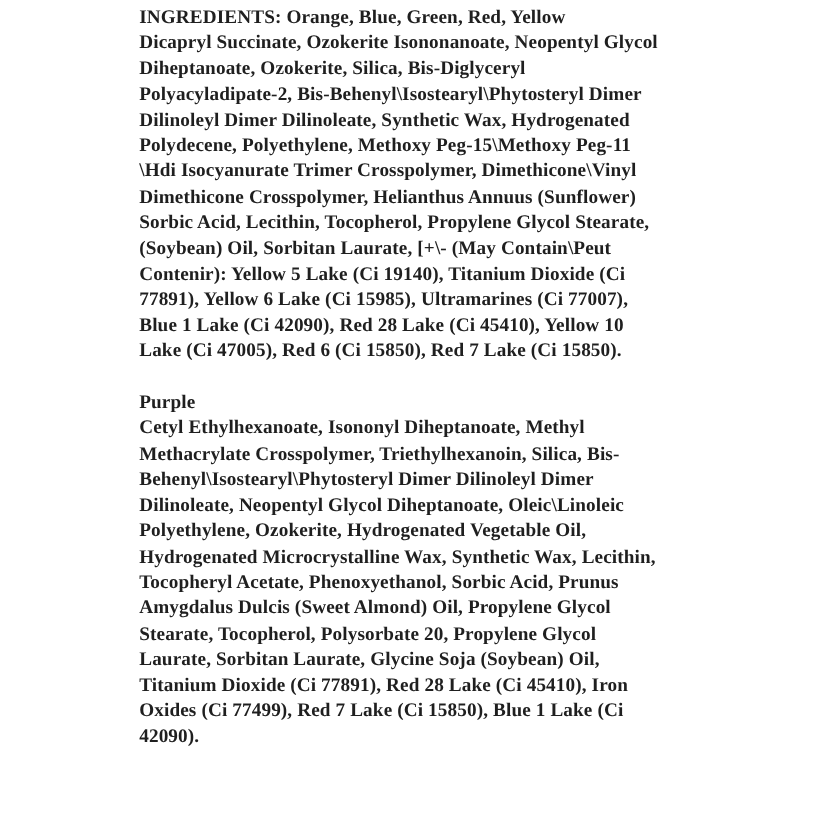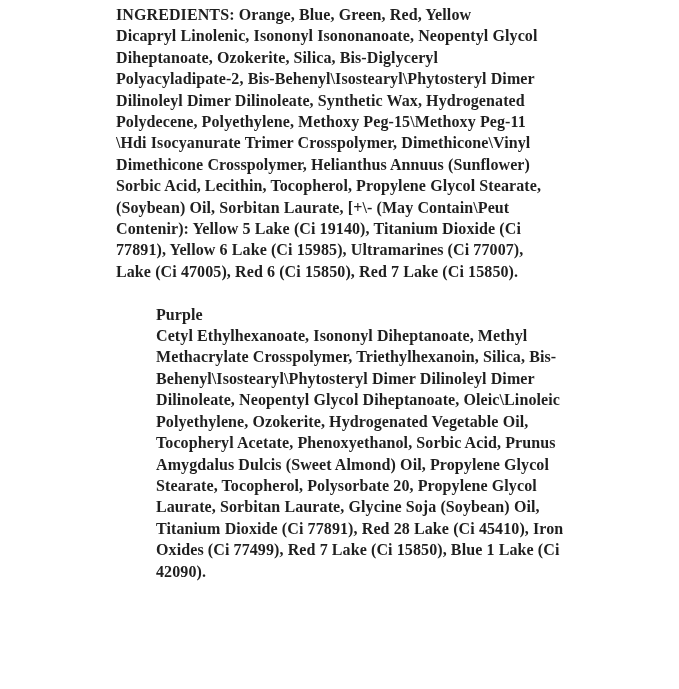--- a/index.html
+++ b/index.html
@@ -16,54 +16,55 @@
   .doc {
     box-sizing: border-box;
     padding: 4px 0 0 116px;
     font-size: 16px;
     line-height: 21.4px;
     color: #1f1f1f;
     font-weight: bold;
   }
   .section + .section {
     margin-top: 21.4px;
-    margin-left: 40px;
   }
   .text-line {
     white-space: pre;
     letter-spacing: 0.1px;
   }
 </style>
 </head>
 <body style="background: rgb(255, 255, 255);">
 
 <div class="doc" style="color: rgb(31, 31, 31);">
   <div class="section">
       <div class="text-line">INGREDIENTS: Orange, Blue, Green, Red, Yellow</div>
-      <div class="text-line">Dicapryl Linolenic, Isononyl Isononanoate, Neopentyl Glycol</div>
+      <div class="text-line">Dicapryl Succinate, Ozokerite Isononanoate, Neopentyl Glycol</div>
       <div class="text-line">Diheptanoate, Ozokerite, Silica, Bis-Diglyceryl</div>
       <div class="text-line">Polyacyladipate-2, Bis-Behenyl\Isostearyl\Phytosteryl Dimer</div>
       <div class="text-line">Dilinoleyl Dimer Dilinoleate, Synthetic Wax, Hydrogenated</div>
       <div class="text-line">Polydecene, Polyethylene, Methoxy Peg-15\Methoxy Peg-11</div>
       <div class="text-line">\Hdi Isocyanurate Trimer Crosspolymer, Dimethicone\Vinyl</div>
       <div class="text-line">Dimethicone Crosspolymer, Helianthus Annuus (Sunflower)</div>
       <div class="text-line">Sorbic Acid, Lecithin, Tocopherol, Propylene Glycol Stearate,</div>
       <div class="text-line">(Soybean) Oil, Sorbitan Laurate, [+\- (May Contain\Peut</div>
       <div class="text-line">Contenir): Yellow 5 Lake (Ci 19140), Titanium Dioxide (Ci</div>
       <div class="text-line">77891), Yellow 6 Lake (Ci 15985), Ultramarines (Ci 77007),</div>
+      <div class="text-line">Blue 1 Lake (Ci 42090), Red 28 Lake (Ci 45410), Yellow 10</div>
       <div class="text-line">Lake (Ci 47005), Red 6 (Ci 15850), Red 7 Lake (Ci 15850).</div>
     </div>
   <div class="section">
     <div class="text-line">Purple</div>
     <div>
         <div class="text-line">Cetyl Ethylhexanoate, Isononyl Diheptanoate, Methyl</div>
         <div class="text-line">Methacrylate Crosspolymer, Triethylhexanoin, Silica, Bis-</div>
         <div class="text-line">Behenyl\Isostearyl\Phytosteryl Dimer Dilinoleyl Dimer</div>
         <div class="text-line">Dilinoleate, Neopentyl Glycol Diheptanoate, Oleic\Linoleic</div>
         <div class="text-line">Polyethylene, Ozokerite, Hydrogenated Vegetable Oil,</div>
+        <div class="text-line">Hydrogenated Microcrystalline Wax, Synthetic Wax, Lecithin,</div>
         <div class="text-line">Tocopheryl Acetate, Phenoxyethanol, Sorbic Acid, Prunus</div>
         <div class="text-line">Amygdalus Dulcis (Sweet Almond) Oil, Propylene Glycol</div>
         <div class="text-line">Stearate, Tocopherol, Polysorbate 20, Propylene Glycol</div>
         <div class="text-line">Laurate, Sorbitan Laurate, Glycine Soja (Soybean) Oil,</div>
         <div class="text-line">Titanium Dioxide (Ci 77891), Red 28 Lake (Ci 45410), Iron</div>
         <div class="text-line">Oxides (Ci 77499), Red 7 Lake (Ci 15850), Blue 1 Lake (Ci</div>
         <div class="text-line">42090).</div>
       </div>
   </div>
 </div>

